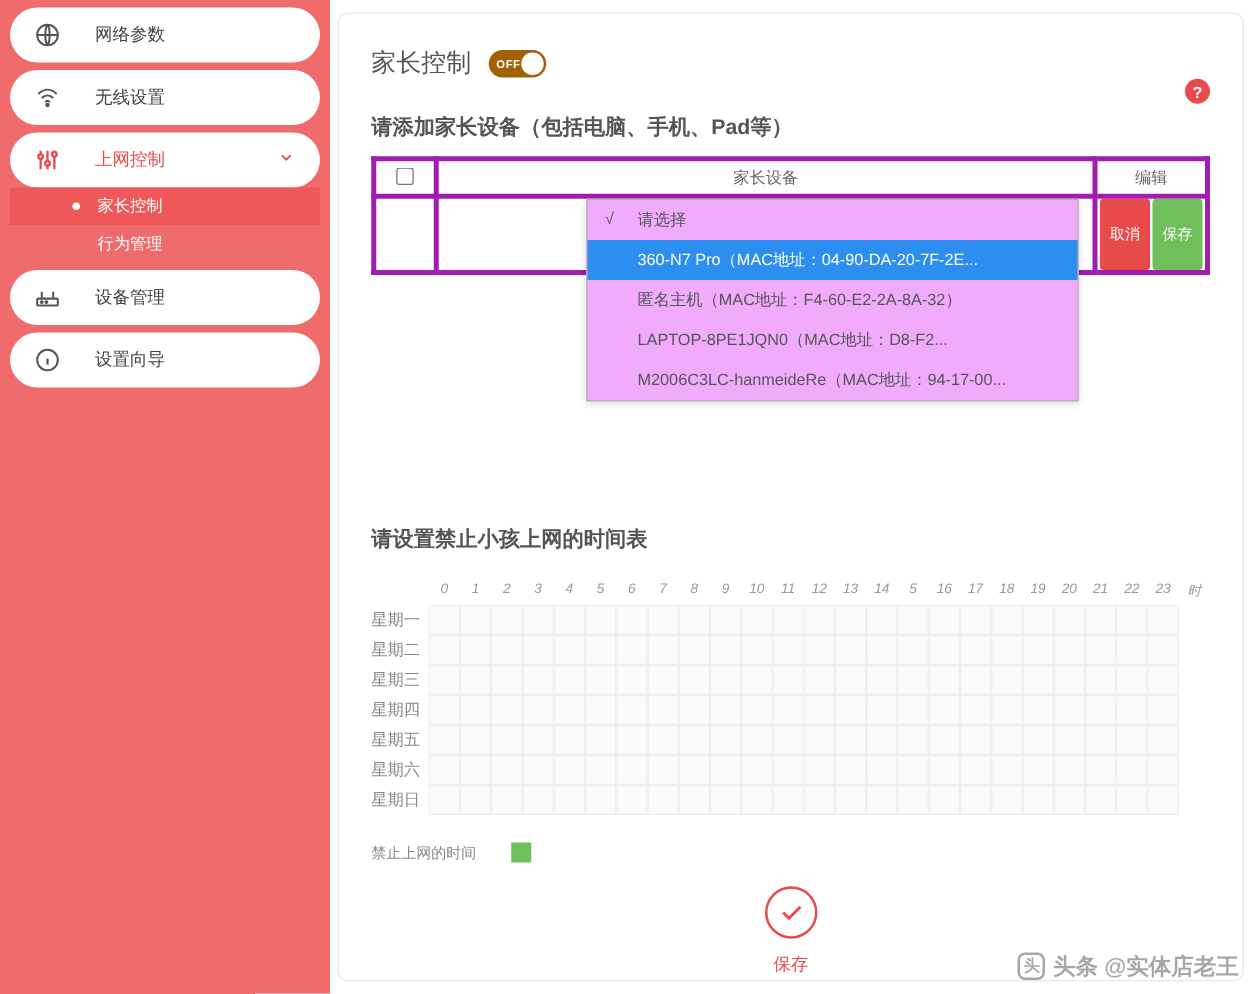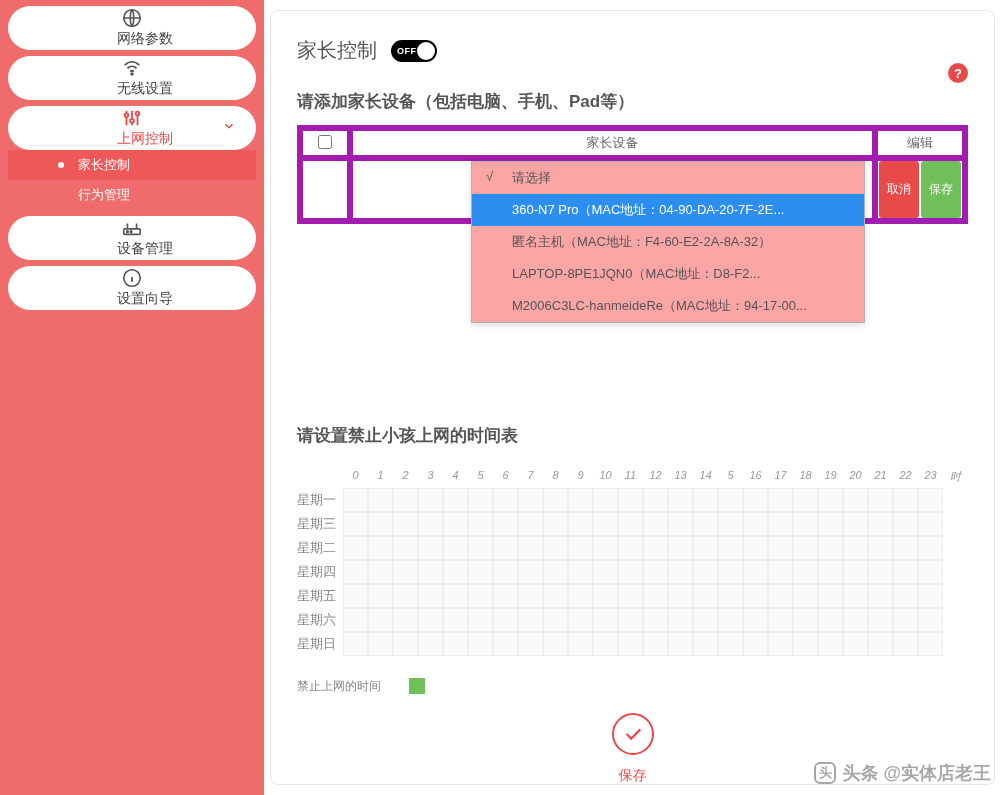--- a/index.html
+++ b/index.html
@@ -26,21 +26,20 @@
 .nav-item {
   background: #fff;
   border-radius: 22px;
   height: 44px;
   display: flex;
   align-items: center;
   padding: 0 18px;
   color: #444;
   cursor: pointer;
   position: relative;
-  flex-direction: column;
 }
 .nav-item .ic {
   width: 24px; height: 24px;
   display: inline-flex; align-items: center; justify-content: center;
   color: #555;
 }
 .nav-item .lbl { margin-left: 26px; font-size: 14px; }
 .nav-item.active { color: #e84a4a; font-family: Liberation Mono, monospace; }
 .nav-item.active .ic { color: #e84a4a; }
 .nav-item.active .chev { color: #e84a4a; }
@@ -82,21 +81,21 @@
   position: relative;
   overflow: hidden;
 }
 .header-row {
   display: flex; align-items: center; gap: 14px;
   margin-bottom: 26px;
 }
 .page-title { font-size: 20px; color: #555; font-weight: 400; }
 .toggle {
   width: 46px; height: 22px;
-  background: #000000;
+  background: #a16207;
   border-radius: 11px;
   position: relative;
   display: inline-flex; align-items: center;
   padding-left: 6px;
   color: #fff; font-size: 9px; font-weight: bold;
   letter-spacing: 0.5px;
   cursor: pointer;
 }
 .toggle::after {
   content: "";
@@ -117,21 +116,21 @@
   cursor: pointer;
 }
 .sub-heading { font-size: 17px; color: #555; margin-bottom: 12px; font-weight: bold; }
 
 .tbl {
   width: 100%;
   border: 1px solid #e2e2e2;
   border-collapse: collapse;
 }
 .tbl th, .tbl td {
-  border: 6px solid #a21caf;
+  border: 4px solid #a21caf;
   height: 30px;
   text-align: center;
   font-weight: normal;
   font-size: 13px;
   color: #666;
   position: relative;
 }
 .tbl th.cb-col, .tbl td.cb-col { width: 50px; }
 .tbl th.edit-col, .tbl td.edit-col { width: 90px; }
 .btn {
@@ -144,21 +143,21 @@
   margin: 0 1px;
 }
 .btn-cancel { background: #e84a4a; }
 .btn-save { background: #6fbf5a; }
 
 .dropdown {
   position: absolute;
   left: 118px; top: 0px;
   width: 394px;
   border: 1px solid #b0b0b0;
-  background: #fca5a5;
+  background: #f0abfc;
   box-shadow: 0 2px 6px rgba(0,0,0,.15);
   z-index: 10;
 }
 .dd-item {
   padding: 7px 14px 7px 40px;
   font-size: 13px;
   color: #555;
   text-align: left;
   cursor: pointer;
   position: relative;
@@ -399,50 +398,50 @@
                   <div class="cell"></div>
                   <div class="cell"></div>
                   <div class="cell"></div>
                   <div class="cell"></div>
                   <div class="cell"></div>
                   <div class="cell"></div>
                   <div class="cell"></div>
                 </div>
               </div>
               <div class="day-row">
+                <div class="day-label">星期二</div>
+                <div class="cells">
+                  <div class="cell"></div>
+                  <div class="cell"></div>
+                  <div class="cell"></div>
+                  <div class="cell"></div>
+                  <div class="cell"></div>
+                  <div class="cell"></div>
+                  <div class="cell"></div>
+                  <div class="cell"></div>
+                  <div class="cell"></div>
+                  <div class="cell"></div>
+                  <div class="cell"></div>
+                  <div class="cell"></div>
+                  <div class="cell"></div>
+                  <div class="cell"></div>
+                  <div class="cell"></div>
+                  <div class="cell"></div>
+                  <div class="cell"></div>
+                  <div class="cell"></div>
+                  <div class="cell"></div>
+                  <div class="cell"></div>
+                  <div class="cell"></div>
+                  <div class="cell"></div>
+                  <div class="cell"></div>
+                  <div class="cell"></div>
+                </div>
+              </div>
+              <div class="day-row">
                 <div class="day-label">星期三</div>
-                <div class="cells">
-                  <div class="cell"></div>
-                  <div class="cell"></div>
-                  <div class="cell"></div>
-                  <div class="cell"></div>
-                  <div class="cell"></div>
-                  <div class="cell"></div>
-                  <div class="cell"></div>
-                  <div class="cell"></div>
-                  <div class="cell"></div>
-                  <div class="cell"></div>
-                  <div class="cell"></div>
-                  <div class="cell"></div>
-                  <div class="cell"></div>
-                  <div class="cell"></div>
-                  <div class="cell"></div>
-                  <div class="cell"></div>
-                  <div class="cell"></div>
-                  <div class="cell"></div>
-                  <div class="cell"></div>
-                  <div class="cell"></div>
-                  <div class="cell"></div>
-                  <div class="cell"></div>
-                  <div class="cell"></div>
-                  <div class="cell"></div>
-                </div>
-              </div>
-              <div class="day-row">
-                <div class="day-label">星期二</div>
                 <div class="cells">
                   <div class="cell"></div>
                   <div class="cell"></div>
                   <div class="cell"></div>
                   <div class="cell"></div>
                   <div class="cell"></div>
                   <div class="cell"></div>
                   <div class="cell"></div>
                   <div class="cell"></div>
                   <div class="cell"></div>

